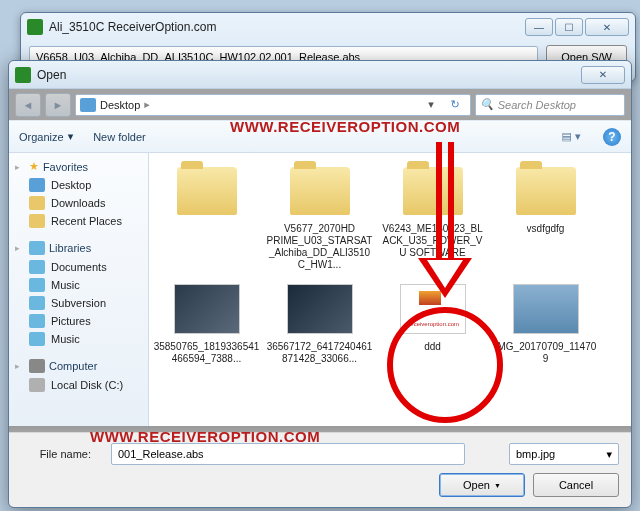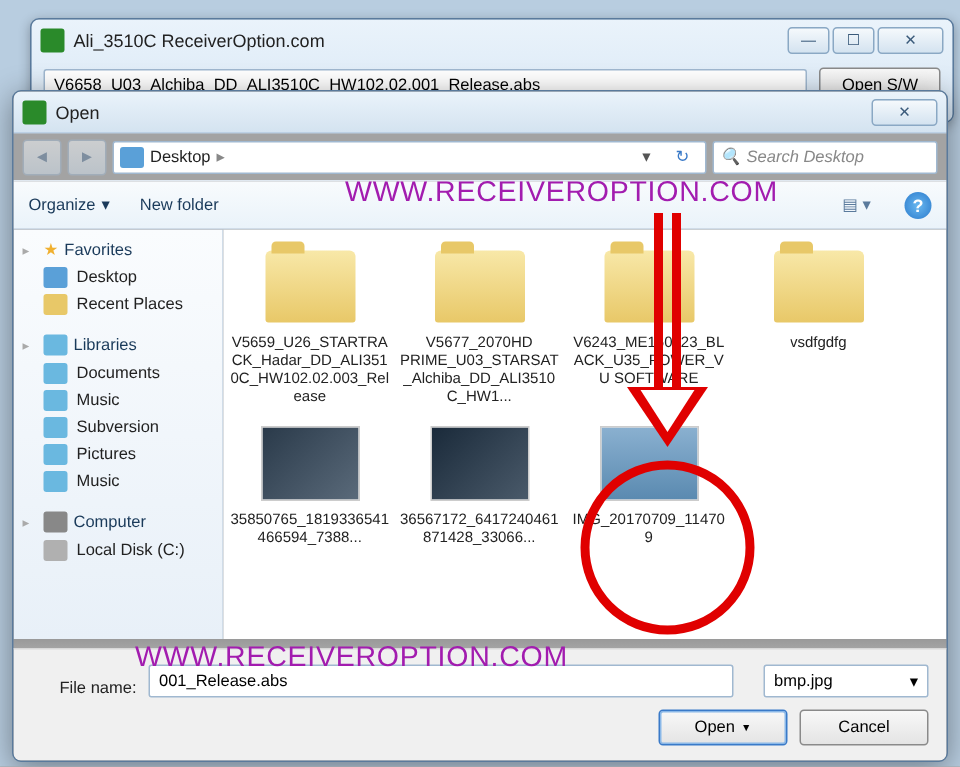--- a/index.html
+++ b/index.html
@@ -65,30 +65,30 @@
     .thumb.t1 { background: linear-gradient(135deg,#2a3a4a,#5a6a7a); }
     .thumb.t2 { background: linear-gradient(135deg,#1a2a3a,#4a5a6a); }
     .thumb.t3 { background: #fff; border: 1px solid #ccc; position: relative; }
     .thumb.t3::before { content: ""; position: absolute; top: 6px; left: 18px; width: 22px; height: 14px; background: linear-gradient(#f0a030,#c04020); }
     .thumb.t3::after { content: "Receiveroption.com"; position: absolute; bottom: 6px; left: 0; right: 0; font-size: 6px; color: #c02020; text-align: center; }
     .thumb.t4 { background: linear-gradient(#8ab0d0,#5a8ab0); }
     .item-label { font-size: 10px; line-height: 12px; color: #222; word-break: break-word; max-height: 48px; overflow: hidden; }
     
     .bottom-shadow { height: 6px; background: linear-gradient(rgba(0,0,0,0.06),transparent); }
     .bottom-row { background: #f0f0f0; padding: 10px 12px; display: flex; flex-direction: column; gap: 8px; border-top: 1px solid #d8d8d8; }
-    .filename-row { display: flex; align-items: flex-end; gap: 8px; }
+    .filename-row { display: flex; align-items: center; gap: 20px; }
     .fn-label { width: 70px; text-align: right; color: #222; }
     .fn-input { flex: 1; height: 22px; border: 1px solid #a0b8d0; background: #fff; padding: 0 6px; border-radius: 2px; }
     .fn-combo { width: 110px; height: 22px; border: 1px solid #a0b8d0; background: #fff; padding: 0 6px; border-radius: 2px; display: flex; align-items: center; justify-content: space-between; }
     .btn-row { display: flex; justify-content: flex-end; gap: 8px; padding-right: 0; }
     .dlg-btn { width: 86px; height: 24px; background: linear-gradient(#f8f8f8,#e4e4e4); border: 1px solid #8a8a8a; border-radius: 3px; cursor: pointer; display: flex; align-items: center; justify-content: center; gap: 4px; }
     .dlg-btn.primary { border-color: #3a7ac8; box-shadow: 0 0 0 1px #8ab8e8 inset; }
     
     
-    .watermark { position: absolute; color: #a21caf; font-weight: normal; font-size: 19px; letter-spacing: 0.5px; font-family: Arial, sans-serif; pointer-events: none; z-index: 50; }
+    .watermark { position: absolute; color: #b91c1c; font-weight: bold; font-size: 15px; letter-spacing: 0.5px; font-family: Arial, sans-serif; pointer-events: none; z-index: 50; }
     .wm1 { left: 230px; top: 118px; }
     .wm2 { left: 90px; top: 428px; }
     .red-circle { position: absolute; left: 387px; top: 307px; width: 116px; height: 116px; border: 6px solid #e00000; border-radius: 50%; pointer-events: none; z-index: 40; }
     .red-arrow { position: absolute; left: 420px; top: 142px; width: 50px; height: 170px; pointer-events: none; z-index: 40; }
     .arrow-shaft { position: absolute; left: 16px; top: 0; width: 18px; height: 120px; border-left: 6px solid #e00000; border-right: 6px solid #e00000; background: transparent; }
     .arrow-head { position: absolute; left: -2px; top: 116px; width: 0; height: 0; border-left: 27px solid transparent; border-right: 27px solid transparent; border-top: 40px solid #e00000; }
     .arrow-head-inner { position: absolute; left: 7px; top: 118px; width: 0; height: 0; border-left: 18px solid transparent; border-right: 18px solid transparent; border-top: 28px solid #fff; z-index: 1; }
   </style>
 </head>
 <body>
@@ -153,20 +153,24 @@
           <span class="chevron">▸</span>
           <span class="star-icon">★</span>
           <span>Favorites</span>
         </div>
         <div class="side-item">
             <span class="sicon-small desktop-icon"></span>
             <span>Desktop</span>
           </div>
         <div class="side-item">
             <span class="sicon-small folder-small"></span>
+            <span>Downloads</span>
+          </div>
+        <div class="side-item">
+            <span class="sicon-small folder-small"></span>
             <span>Recent Places</span>
           </div>
       </div>
       <div class="side-group">
         <div class="side-heading">
           <span class="chevron">▸</span>
           <span class="sicon-small lib-icon"></span>
           <span>Libraries</span>
         </div>
         <div class="side-item">
@@ -202,21 +206,20 @@
           </div>
       </div>
     </div>
 
     <div class="content">
       <div class="items-grid">
         <div class="item">
           <div class="icon-box">
               <div class="folder-icon"></div>
             </div>
-          <div class="item-label">V5659_U26_STARTRACK_Hadar_DD_ALI3510C_HW102.02.003_Release</div>
         </div>
         <div class="item">
           <div class="icon-box">
               <div class="folder-icon"></div>
             </div>
           <div class="item-label">V5677_2070HD PRIME_U03_STARSAT_Alchiba_DD_ALI3510C_HW1...</div>
         </div>
         <div class="item">
           <div class="icon-box">
               <div class="folder-icon"></div>
@@ -233,20 +236,26 @@
           <div class="icon-box">
               <div class="thumb t1"></div>
             </div>
           <div class="item-label">35850765_1819336541466594_7388...</div>
         </div>
         <div class="item">
           <div class="icon-box">
               <div class="thumb t2"></div>
             </div>
           <div class="item-label">36567172_6417240461871428_33066...</div>
+        </div>
+        <div class="item">
+          <div class="icon-box">
+              <div class="thumb t3"></div>
+            </div>
+          <div class="item-label">ddd</div>
         </div>
         <div class="item">
           <div class="icon-box">
               <div class="thumb t4"></div>
             </div>
           <div class="item-label">IMG_20170709_114709</div>
         </div>
       </div>
     </div>
   </div>

